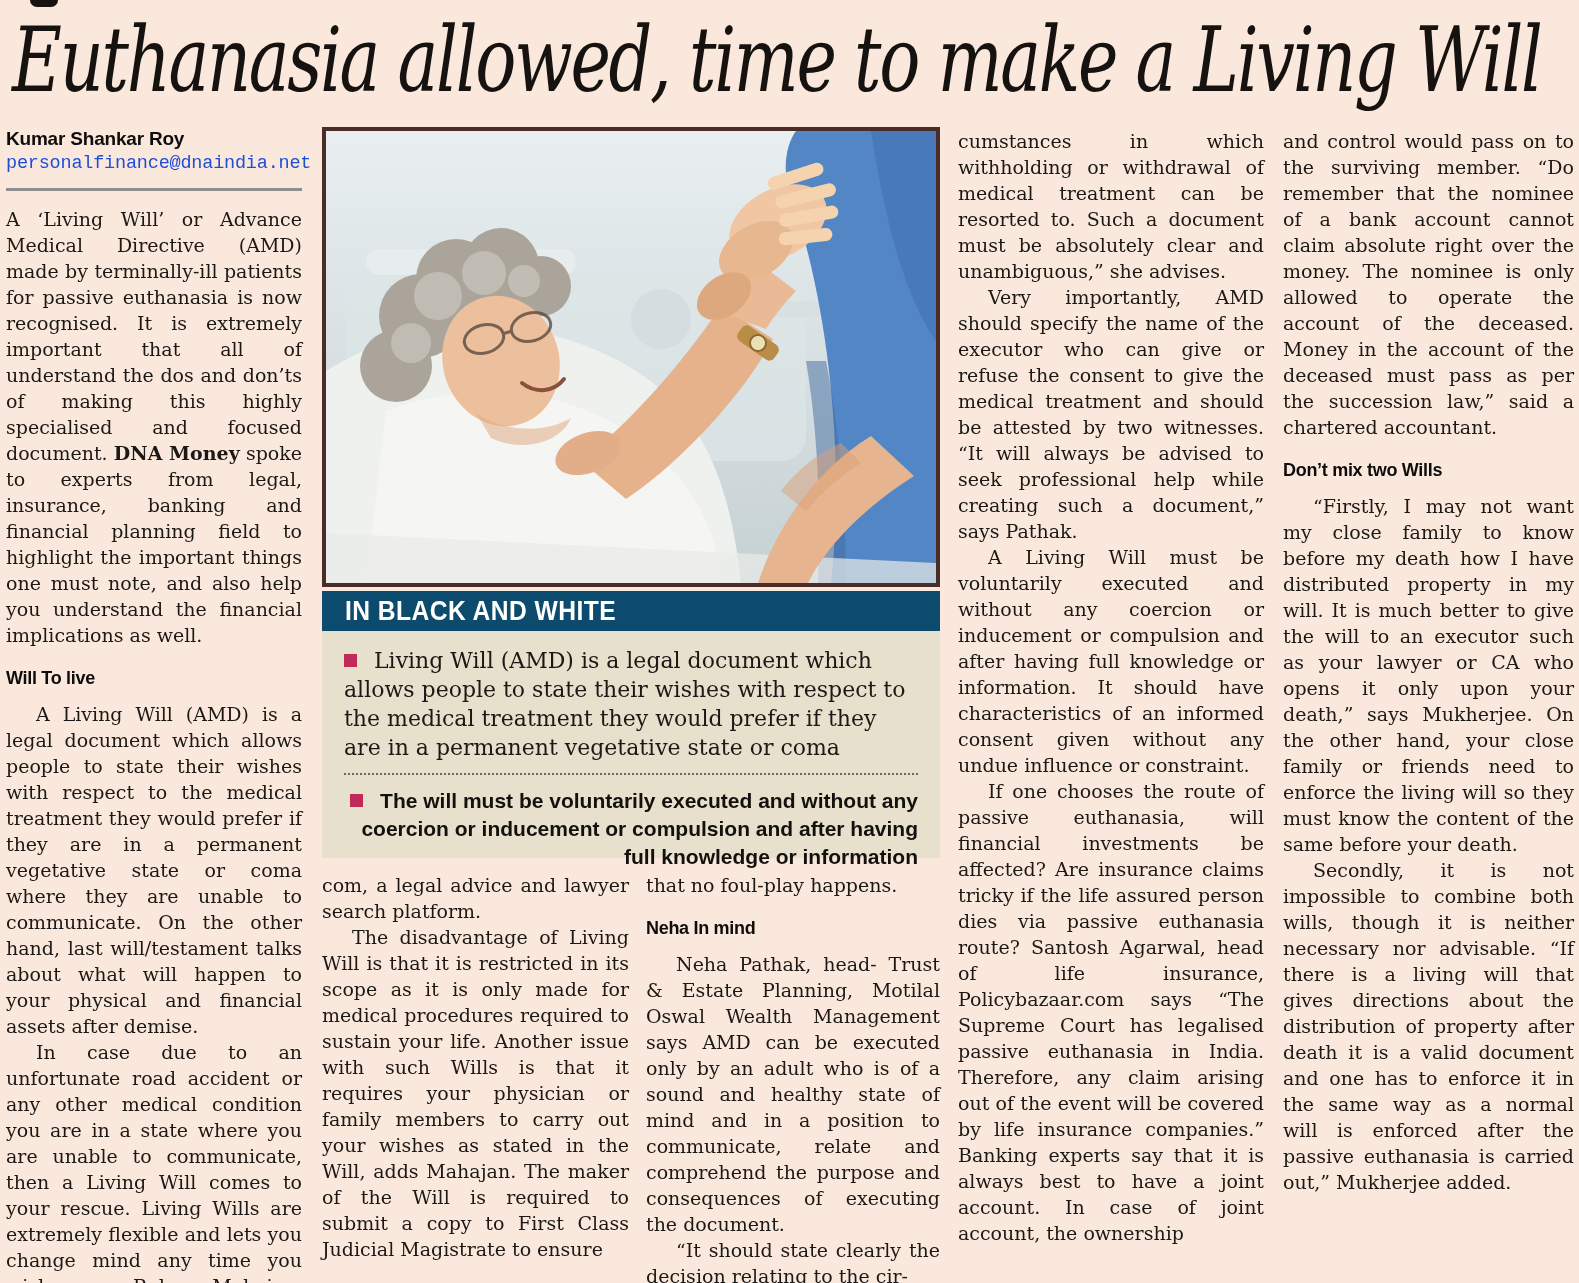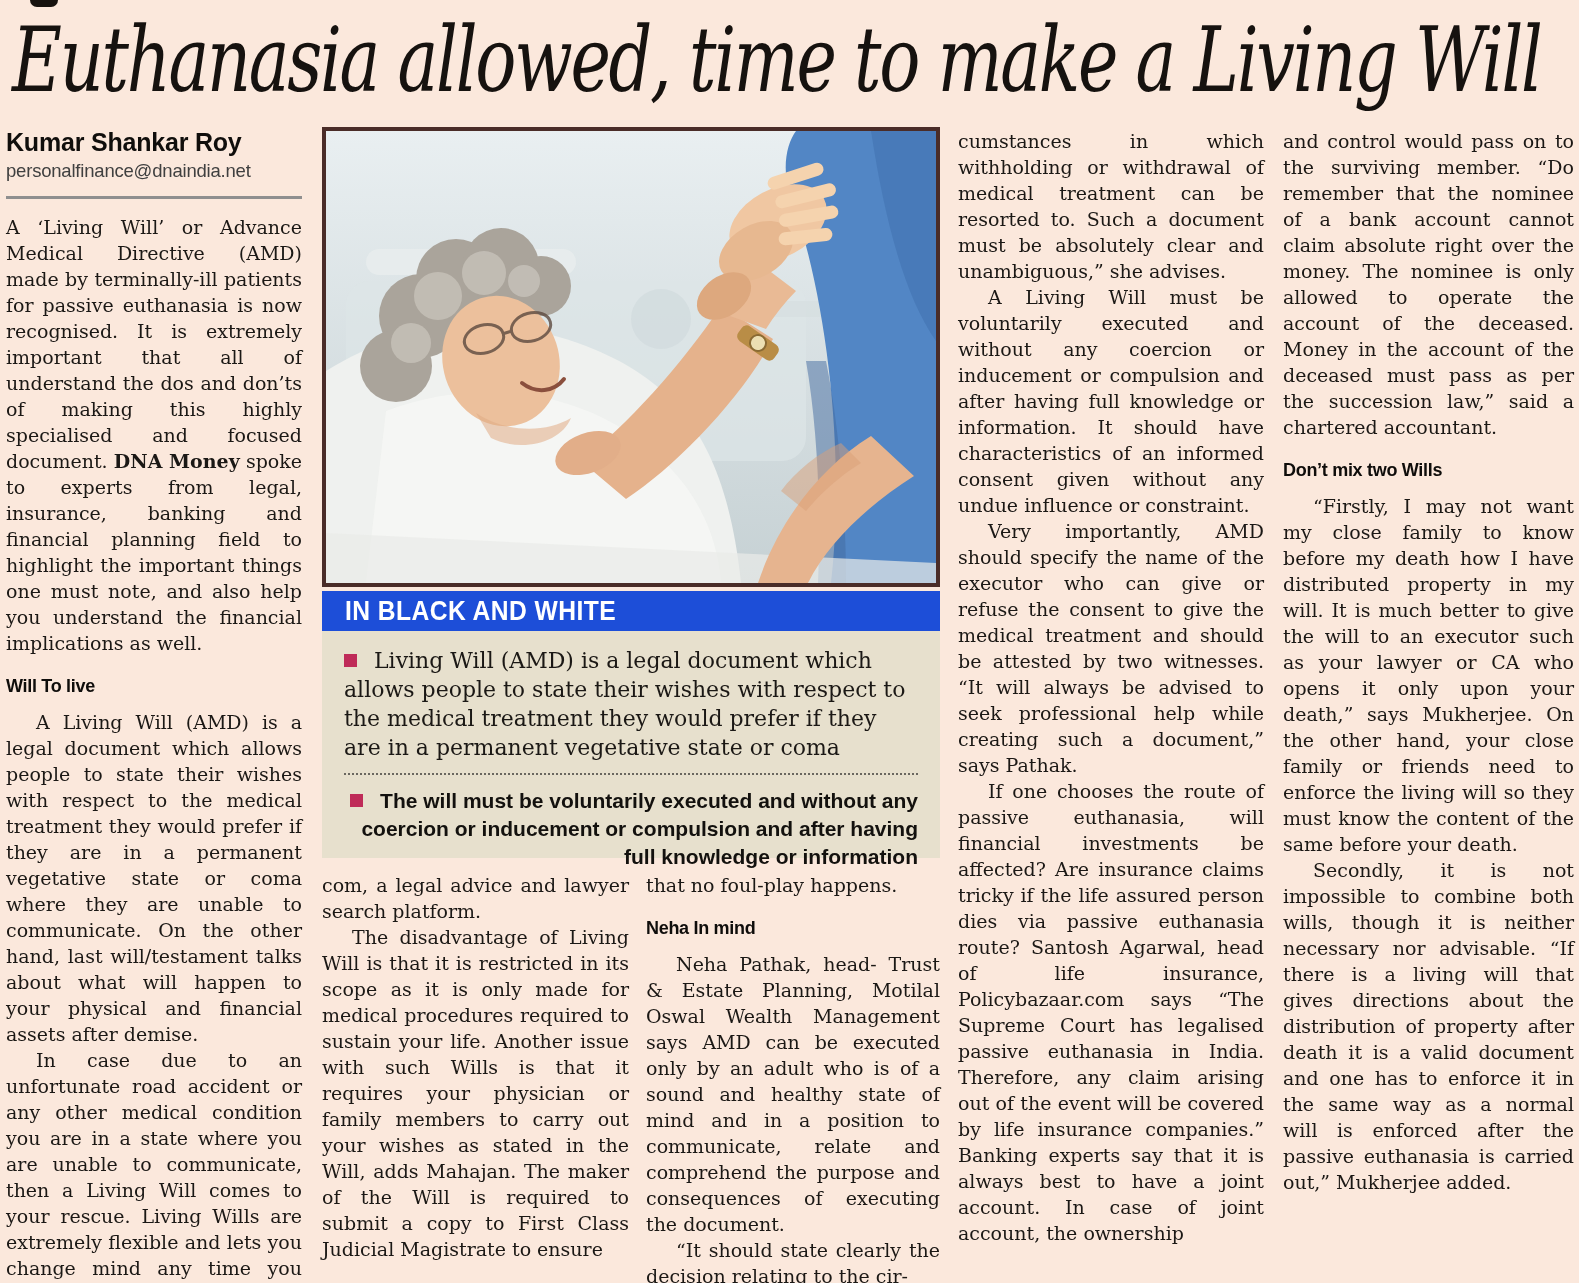--- a/index.html
+++ b/index.html
@@ -19,31 +19,31 @@
   .col3 { left:646px;  top:872px; width:294px; }
   .col4 { left:958px;  top:128px; width:306px; }
   .col5 { left:1283px; top:128px; width:291px; }
 
   .body-p { margin:0; text-align:justify; font-size:19px; line-height:26px; color:#1b1815;
             hyphens:auto; -webkit-hyphens:auto; }
   .indent { text-indent:30px; }
   .subhead { font-family:"Liberation Sans", sans-serif; font-weight:bold; font-size:18px; line-height:27px;
              margin:17px 0 9px; color:#0f0d0b; letter-spacing:-0.3px; }
 
-  .byline-author { font-family:"Liberation Sans", sans-serif; font-weight:bold; font-size:25px;
+  .byline-author { font-family:"Liberation Sans", sans-serif; font-weight:bold; font-size:19px;
                    color:#100e0c; letter-spacing:-0.2px; }
-  .byline-email  { font-family:Liberation Sans, sans-serif; font-size:18.5px; color:#404040; margin-top:3px;
+  .byline-email  { font-family:Liberation Mono, monospace; font-size:18.5px; color:#1d4ed8; margin-top:3px;
                    letter-spacing:-0.2px; }
   .byline-rule { border:none; border-top:3px solid #8f8f8f; margin:14px 0 15px; }
 
   .photo { position:absolute; left:322px; top:127px; width:618px; height:460px;
            border:4px solid #4a2c28; background:#cfd9db; }
   .photo svg { display:block; width:100%; height:100%; }
 
-  .banner { position:absolute; left:322px; top:591px; width:618px; height:52px; background:#1d4ed8; }
+  .banner { position:absolute; left:322px; top:591px; width:618px; height:52px; background:#0c4a6e; }
   .banner-text { font-family:"Liberation Sans", sans-serif; font-weight:bold; font-size:28px; line-height:40px;
                  color:#ffffff; padding-left:26px; display:inline-block; white-space:nowrap;
                  transform:scaleX(0.88); transform-origin:left center; letter-spacing:0.5px; }
 
   .infobox { position:absolute; left:322px; top:631px; width:618px; height:227px;
              background:#e7e0cd; padding:15px 22px 0 22px; }
   .bullet .sq { display:inline-block; width:13px; height:13px; background:#bf2b58; margin-right:17px;
                 transform:translateY(-1px); }
   .bullet1 { font-family:"DejaVu Serif", serif; font-size:22px; line-height:29px; color:#1b1815; text-align:left; }
   .bullet2 { font-family:"Liberation Sans", sans-serif; font-weight:bold; font-size:21px; line-height:28px;
@@ -158,22 +158,22 @@
 
   <div class="col col3">
     <p class="body-p">that no foul-play happens.</p>
     <h3 class="subhead">Neha In mind</h3>
     <p class="body-p indent">Neha Pathak, head- Trust &amp; Estate Planning, Motilal Oswal Wealth Management says AMD can be executed only by an adult who is of a sound and healthy state of mind and in a position to communicate, relate and comprehend the purpose and consequences of executing the document.</p>
     <p class="body-p indent">“It should state clearly the decision relating to the cir-</p>
   </div>
 
   <div class="col col4">
     <p class="body-p">cumstances in which withholding or withdrawal of medical treatment can be resorted to. Such a document must be absolutely clear and unambiguous,” she advises.</p>
+    <p class="body-p indent">Very importantly, AMD should specify the name of the executor who can give or refuse the consent to give the medical treatment and should be attested by two witnesses. “It will always be advised to seek professional help while creating such a document,” says Pathak.</p>
     <p class="body-p indent">A Living Will must be voluntarily executed and without any coercion or inducement or compulsion and after having full knowledge or information. It should have characteristics of an informed consent given without any undue influence or constraint.</p>
-    <p class="body-p indent">Very importantly, AMD should specify the name of the executor who can give or refuse the consent to give the medical treatment and should be attested by two witnesses. “It will always be advised to seek professional help while creating such a document,” says Pathak.</p>
     <p class="body-p indent">If one chooses the route of passive euthanasia, will financial investments be affected? Are insurance claims tricky if the life assured person dies via passive euthanasia route? Santosh Agarwal, head of life insurance, Policybazaar.com says “The Supreme Court has legalised passive euthanasia in India. Therefore, any claim arising out of the event will be covered by life insurance companies.” Banking experts say that it is always best to have a joint account. In case of joint account, the ownership</p>
   </div>
 
   <div class="col col5">
     <p class="body-p">and control would pass on to the surviving member. “Do remember that the nominee of a bank account cannot claim absolute right over the money. The nominee is only allowed to operate the account of the deceased. Money in the account of the deceased must pass as per the succession law,” said a chartered accountant.</p>
     <h3 class="subhead">Don’t mix two Wills</h3>
     <p class="body-p indent">“Firstly, I may not want my close family to know before my death how I have distributed property in my will. It is much better to give the will to an executor such as your lawyer or CA who opens it only upon your death,” says Mukherjee. On the other hand, your close family or friends need to enforce the living will so they must know the content of the same before your death.</p>
     <p class="body-p indent">Secondly, it is not impossible to combine both wills, though it is neither necessary nor advisable. “If there is a living will that gives directions about the distribution of property after death it is a valid document and one has to enforce it in the same way as a normal will is enforced after the passive euthanasia is carried out,” Mukherjee added.</p>
   </div>
 

